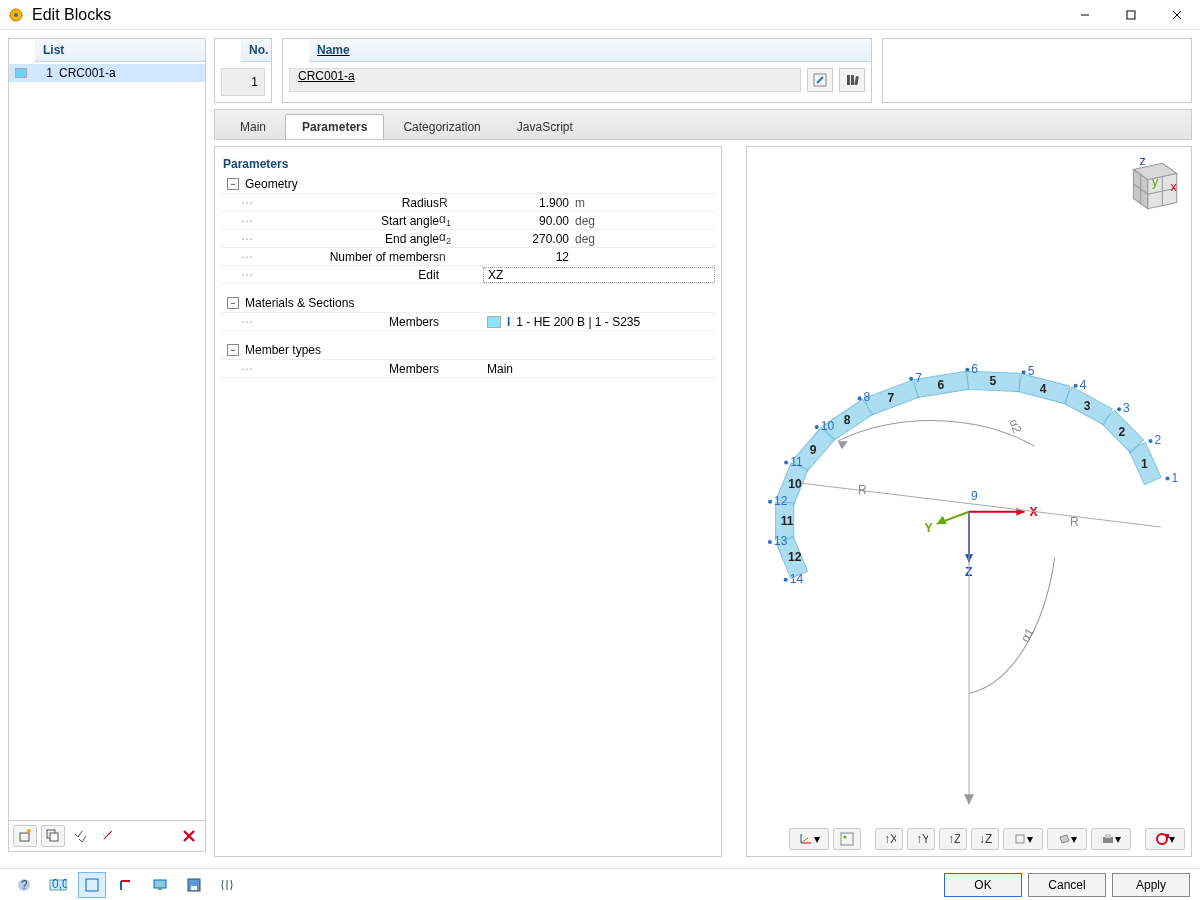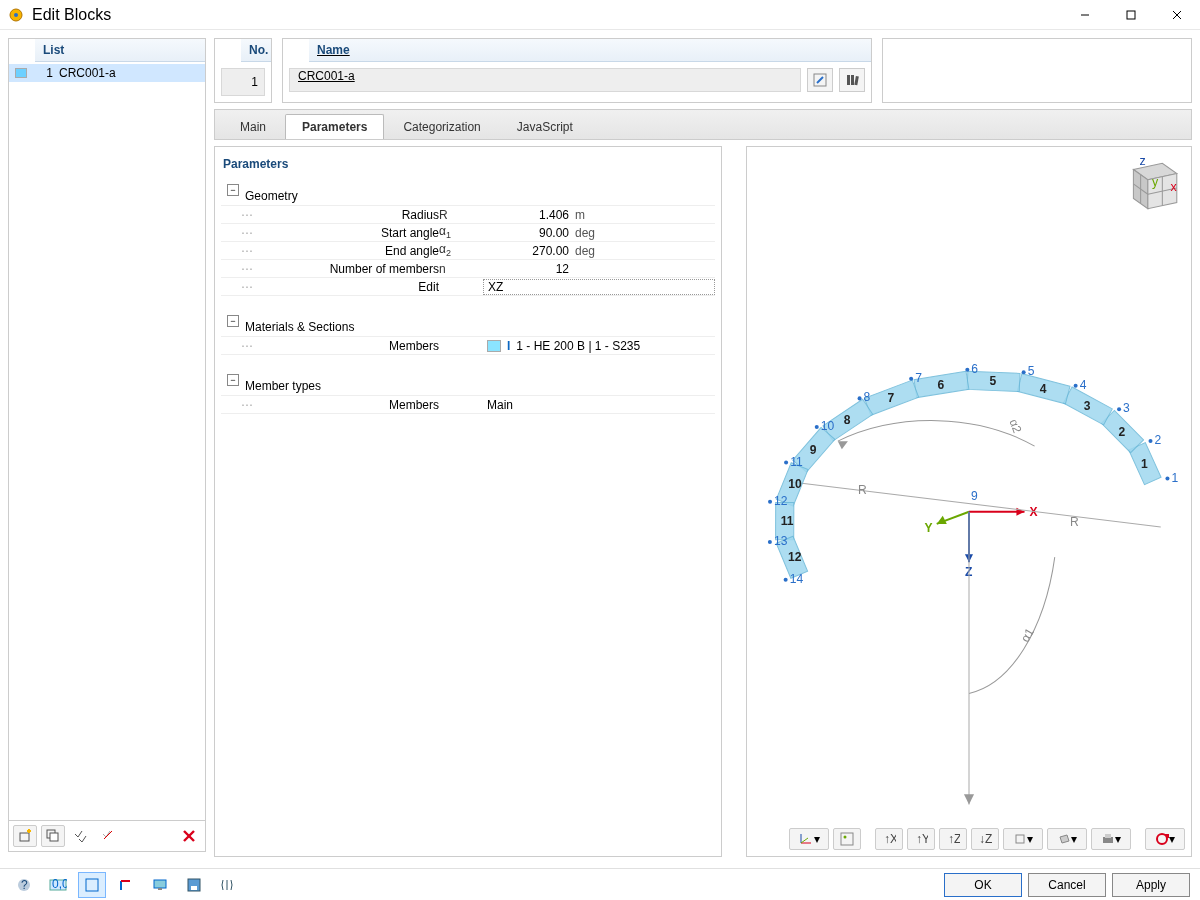--- a/index.html
+++ b/index.html
@@ -39,21 +39,21 @@
 
 .tabs-row { display: flex; border: 1px solid #ccc; background: linear-gradient(#f0f0f0,#e5e5e5); padding: 4px 8px 0 8px; gap: 2px; }
 .tab { padding: 5px 16px; cursor: pointer; color: #333; border: 1px solid transparent; border-bottom: none; }
 .tab.active { background: #fff; border-color: #bbb; font-weight: 600; border-radius: 2px 2px 0 0; }
 
 .workspace { flex: 1; display: flex; gap: 24px; }
 .params-panel { width: 508px; border: 1px solid #ccc; padding: 6px; overflow: auto; }
 .section-title { color: #1a4a7a; font-weight: 600; padding: 4px 2px; }
 .group-row { display: flex; align-items: center; padding: 2px 0; border-bottom: 1px solid #eee; }
 .expander { width: 12px; height: 12px; border: 1px solid #888; display: inline-flex; align-items: center; justify-content: center; margin: 0 6px; font-size: 9px; line-height: 1; cursor: pointer; }
-.group-label { font-weight: 400; margin-top: 12px; }
+.group-label { font-weight: 400; }
 .param-row { display: flex; align-items: center; border-bottom: 1px solid #eee; height: 18px; }
 .param-row .tree-ind { width: 36px; text-align: right; color: #aaa; padding-right: 4px; }
 .param-row .plabel { flex: 0 0 182px; padding-left: 2px; text-align: right; }
 .param-row .psym { flex: 0 0 44px; color: #333; }
 .param-row .pval { flex: 0 0 92px; text-align: right; padding-right: 6px; }
 .param-row .punit { flex: 0 0 40px; color: #555; }
 .param-row .pfield { flex: 1; background: #fff; border: 1px dotted #999; height: 16px; padding: 0 4px; display: flex; align-items: center; }
 .param-row .psection { flex: 1; display: flex; align-items: center; gap: 6px; padding-left: 4px; }
 .sect-swatch { width: 14px; height: 12px; background: #8be4ff; border: 1px solid #aaa; }
 .ibeam { color: #0b67c2; font-weight: bold; }
@@ -190,21 +190,21 @@
         <div class="section-title">Parameters</div>
 
         <div class="group-row">
           <span class="expander">−</span>
           <span class="group-label">Geometry</span>
         </div>
         <div class="param-row">
           <span class="tree-ind">⋯</span>
           <span class="plabel">Radius</span>
           <span class="psym">R</span>
-          <span class="pval">1.406</span>
+          <span class="pval">1.900</span>
           <span class="punit">m</span>
         </div>
         <div class="param-row">
           <span class="tree-ind">⋯</span>
           <span class="plabel">Start angle</span>
           <span class="psym"><span>α</span><sub>1</sub></span>
           <span class="pval">90.00</span>
           <span class="punit">deg</span>
         </div>
         <div class="param-row">

